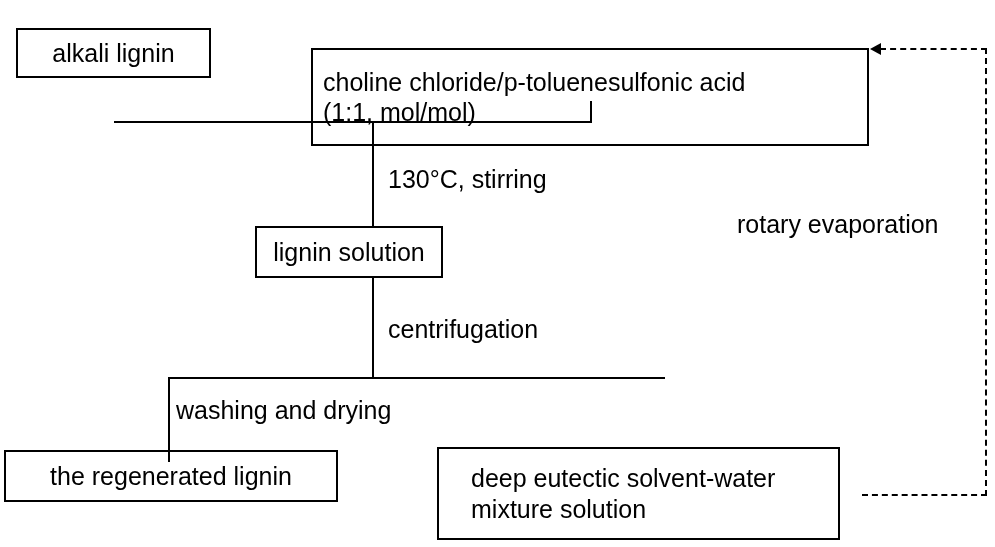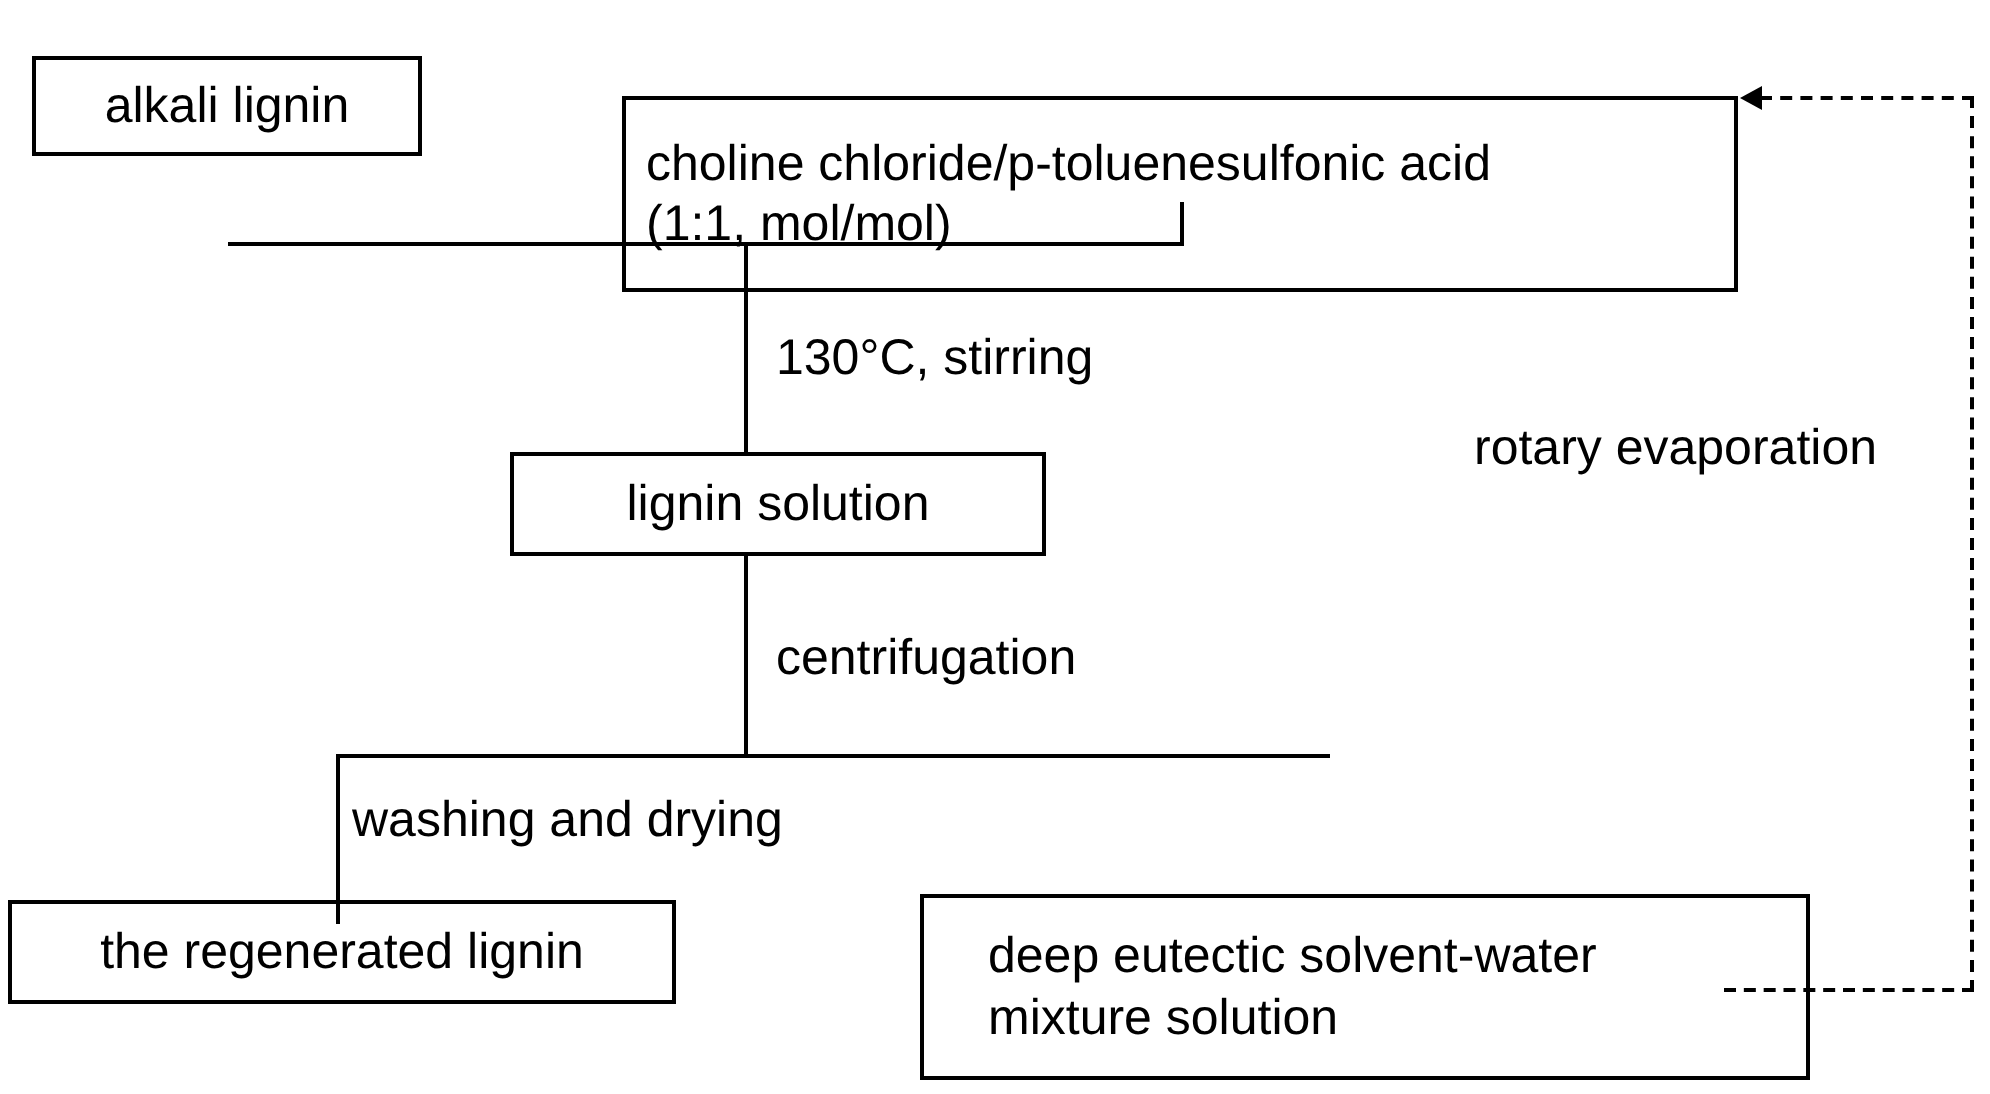--- a/index.html
+++ b/index.html
@@ -72,29 +72,29 @@
 
   <div class="node centered" style="left:16px; top:28px; width:195px; height:50px;">
     <div class="line">alkali lignin</div>
   </div>
 
   <div class="node" style="left:311px; top:4px; width:558px; height:98px;margin-top:44px;">
     <div class="line">choline chloride/p-toluenesulfonic acid</div>
     <div class="line">(1:1, mol/mol)</div>
   </div>
 
-  <div class="node centered" style="left:255px; top:226px; width:268px; height:52px;">
+  <div class="node centered" style="left:255px; top:226px; width:188px; height:52px;">
     <div class="line">lignin solution</div>
   </div>
 
   <div class="node centered" style="left:4px; top:450px; width:334px; height:52px;">
     <div class="line">the regenerated lignin</div>
   </div>
 
-  <div class="node" style="left:460px; top:447px; width:445px; height:93px;padding-left:32px;">
+  <div class="node" style="left:437px; top:447px; width:403px; height:93px;padding-left:32px;">
     <div class="line">deep eutectic solvent-water</div>
     <div class="line">mixture solution</div>
   </div>
 
   <div class="conn h" style="left:114px; top:121px; width:478px; height:2px;"></div>
 
   <div class="conn v" style="left:590px; top:101px; width:2px; height:22px;"></div>
 
   <div class="conn v" style="left:372px; top:121px; width:2px; height:107px;"></div>
 

